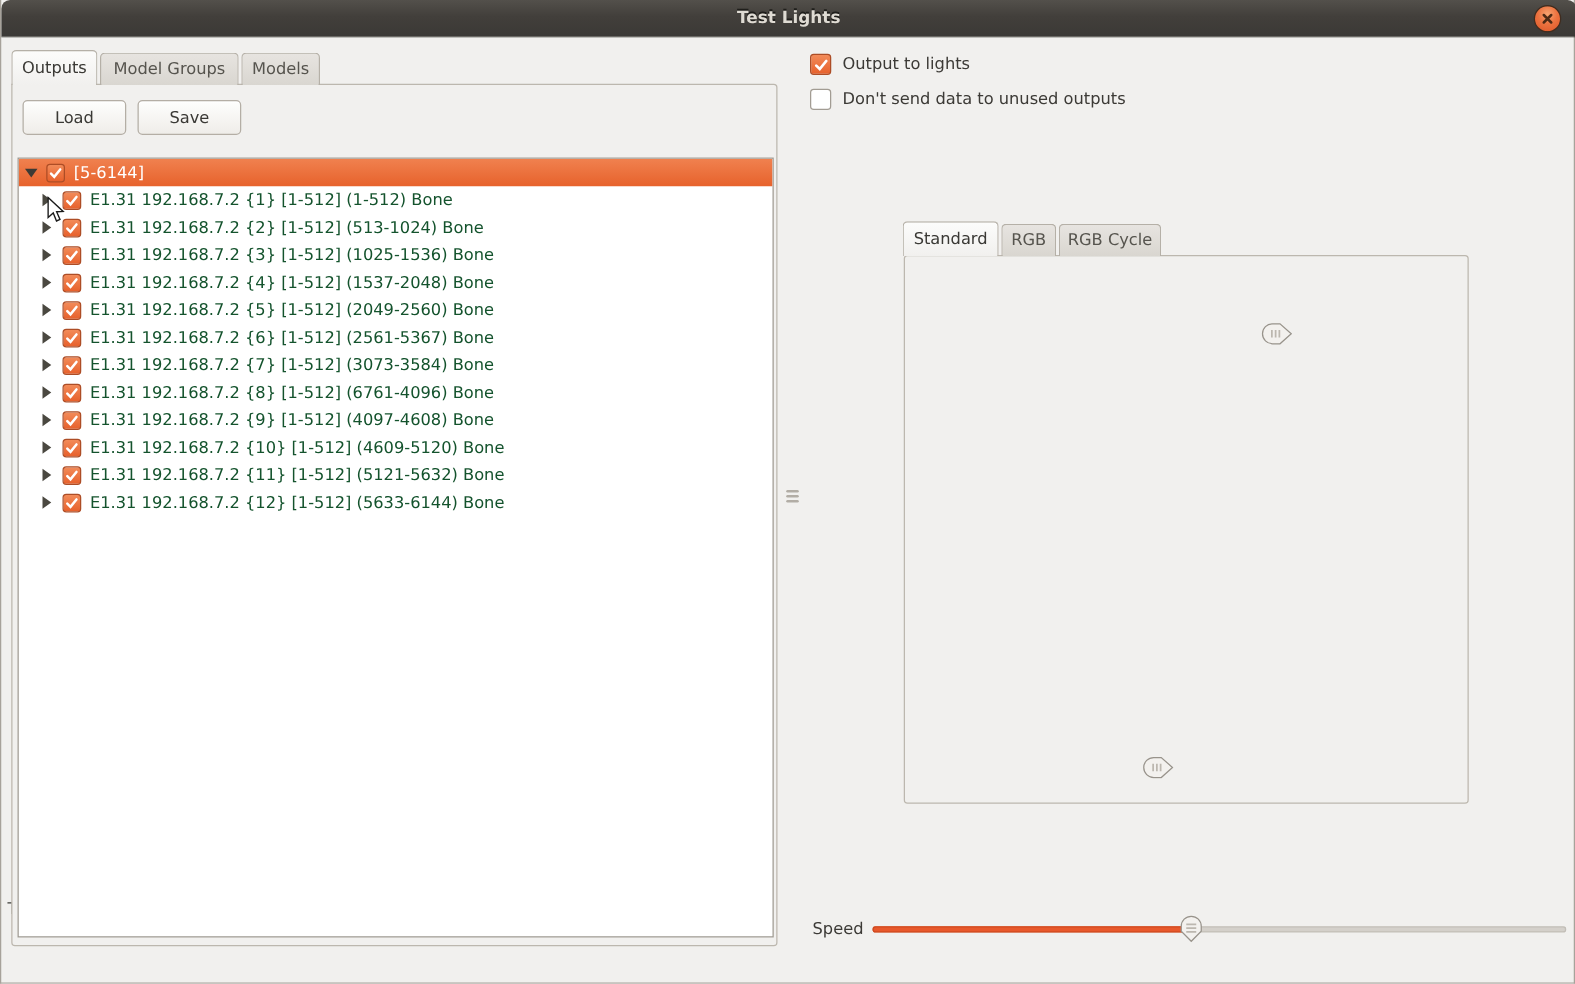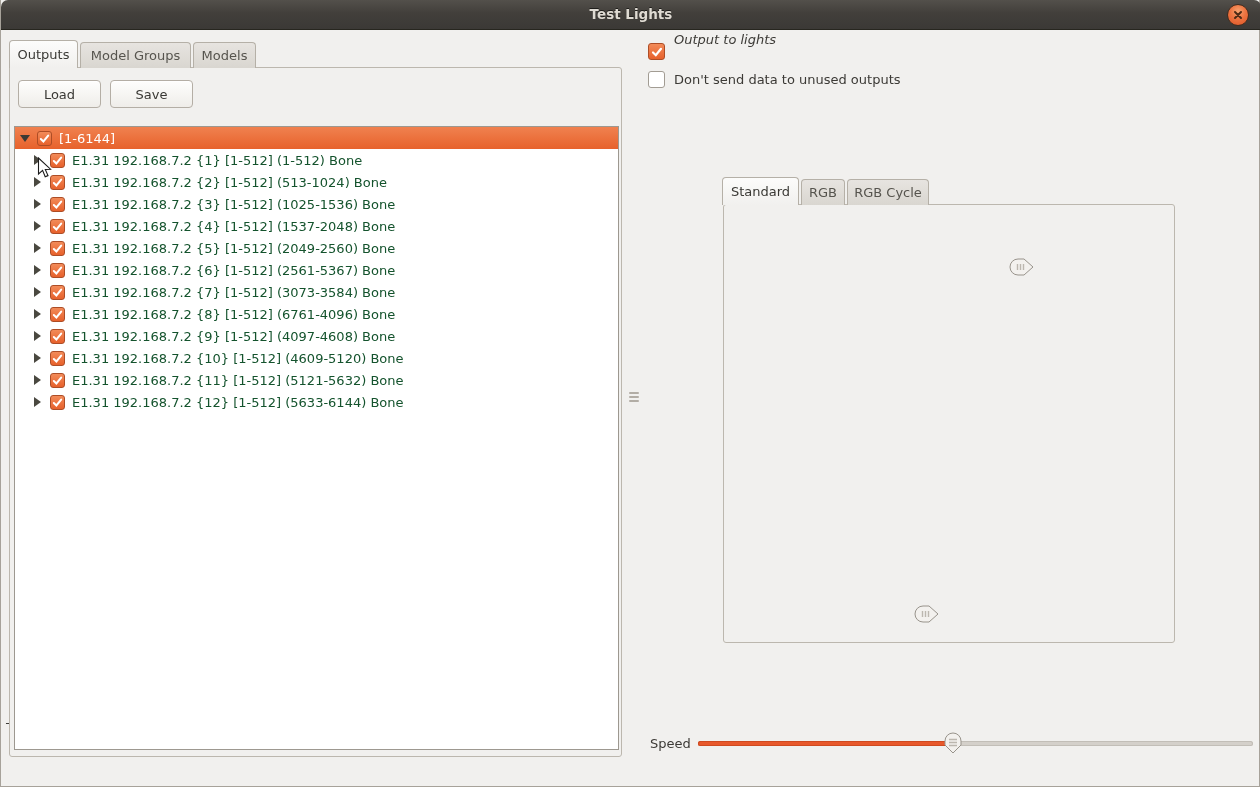--- a/index.html
+++ b/index.html
@@ -98,21 +98,21 @@
   <div class="tree">
     <div id="tree-rows">
       <div class="tree-row selected">
         <span class="indent0"></span>
         <span class="caret caret-down"></span>
         <span class="cbx checked">
           <svg width="11" height="11" viewBox="0 0 12 12">
               <path d="M2 6.5 L4.8 9.2 L10 2.8" stroke="#fff" stroke-width="2.2" fill="none" stroke-linecap="round"></path>
             </svg>
         </span>
-        <span class="tree-label">[1-6144]</span>
+        <span class="tree-label">[5-6144]</span>
       </div>
 
   <div class="tree-row">
     <span class="indent1"></span>
     <span class="caret caret-right"></span>
     <span class="cbx checked">
       <svg width="11" height="11" viewBox="0 0 12 12">
               <path d="M2 6.5 L4.8 9.2 L10 2.8" stroke="#fff" stroke-width="2.2" fill="none" stroke-linecap="round"></path>
             </svg>
     </span>
@@ -248,21 +248,21 @@
 
   <div class="grip-line" style="top:392px;"></div>
   <div class="grip-line" style="top:396px;"></div>
   <div class="grip-line" style="top:400px;"></div>
 
   <div class="opt-cbx checked" style="left:647px;top:43px;">
     <svg width="12" height="12" viewBox="0 0 12 12">
         <path d="M2 6.5 L4.8 9.2 L10 2.8" stroke="#fff" stroke-width="2.2" fill="none" stroke-linecap="round"></path>
       </svg>
   </div>
-  <span class="lbl" style="left:673px;top:32px;font-style:italic;">Output to lights</span>
+  <span class="lbl" style="left:673px;top:44px;">Output to lights</span>
   <div class="opt-cbx" style="left:647px;top:71px;">
     
   </div>
   <span class="lbl" style="left:673px;top:72px;">Don't send data to unused outputs</span>
 
   <div class="tab active" style="left:721px;top:177px;width:77px;height:28px;">
       <span>Standard</span>
     </div>
   <div class="tab" style="left:800px;top:179px;width:44px;height:26px;">
       <span>RGB</span>

